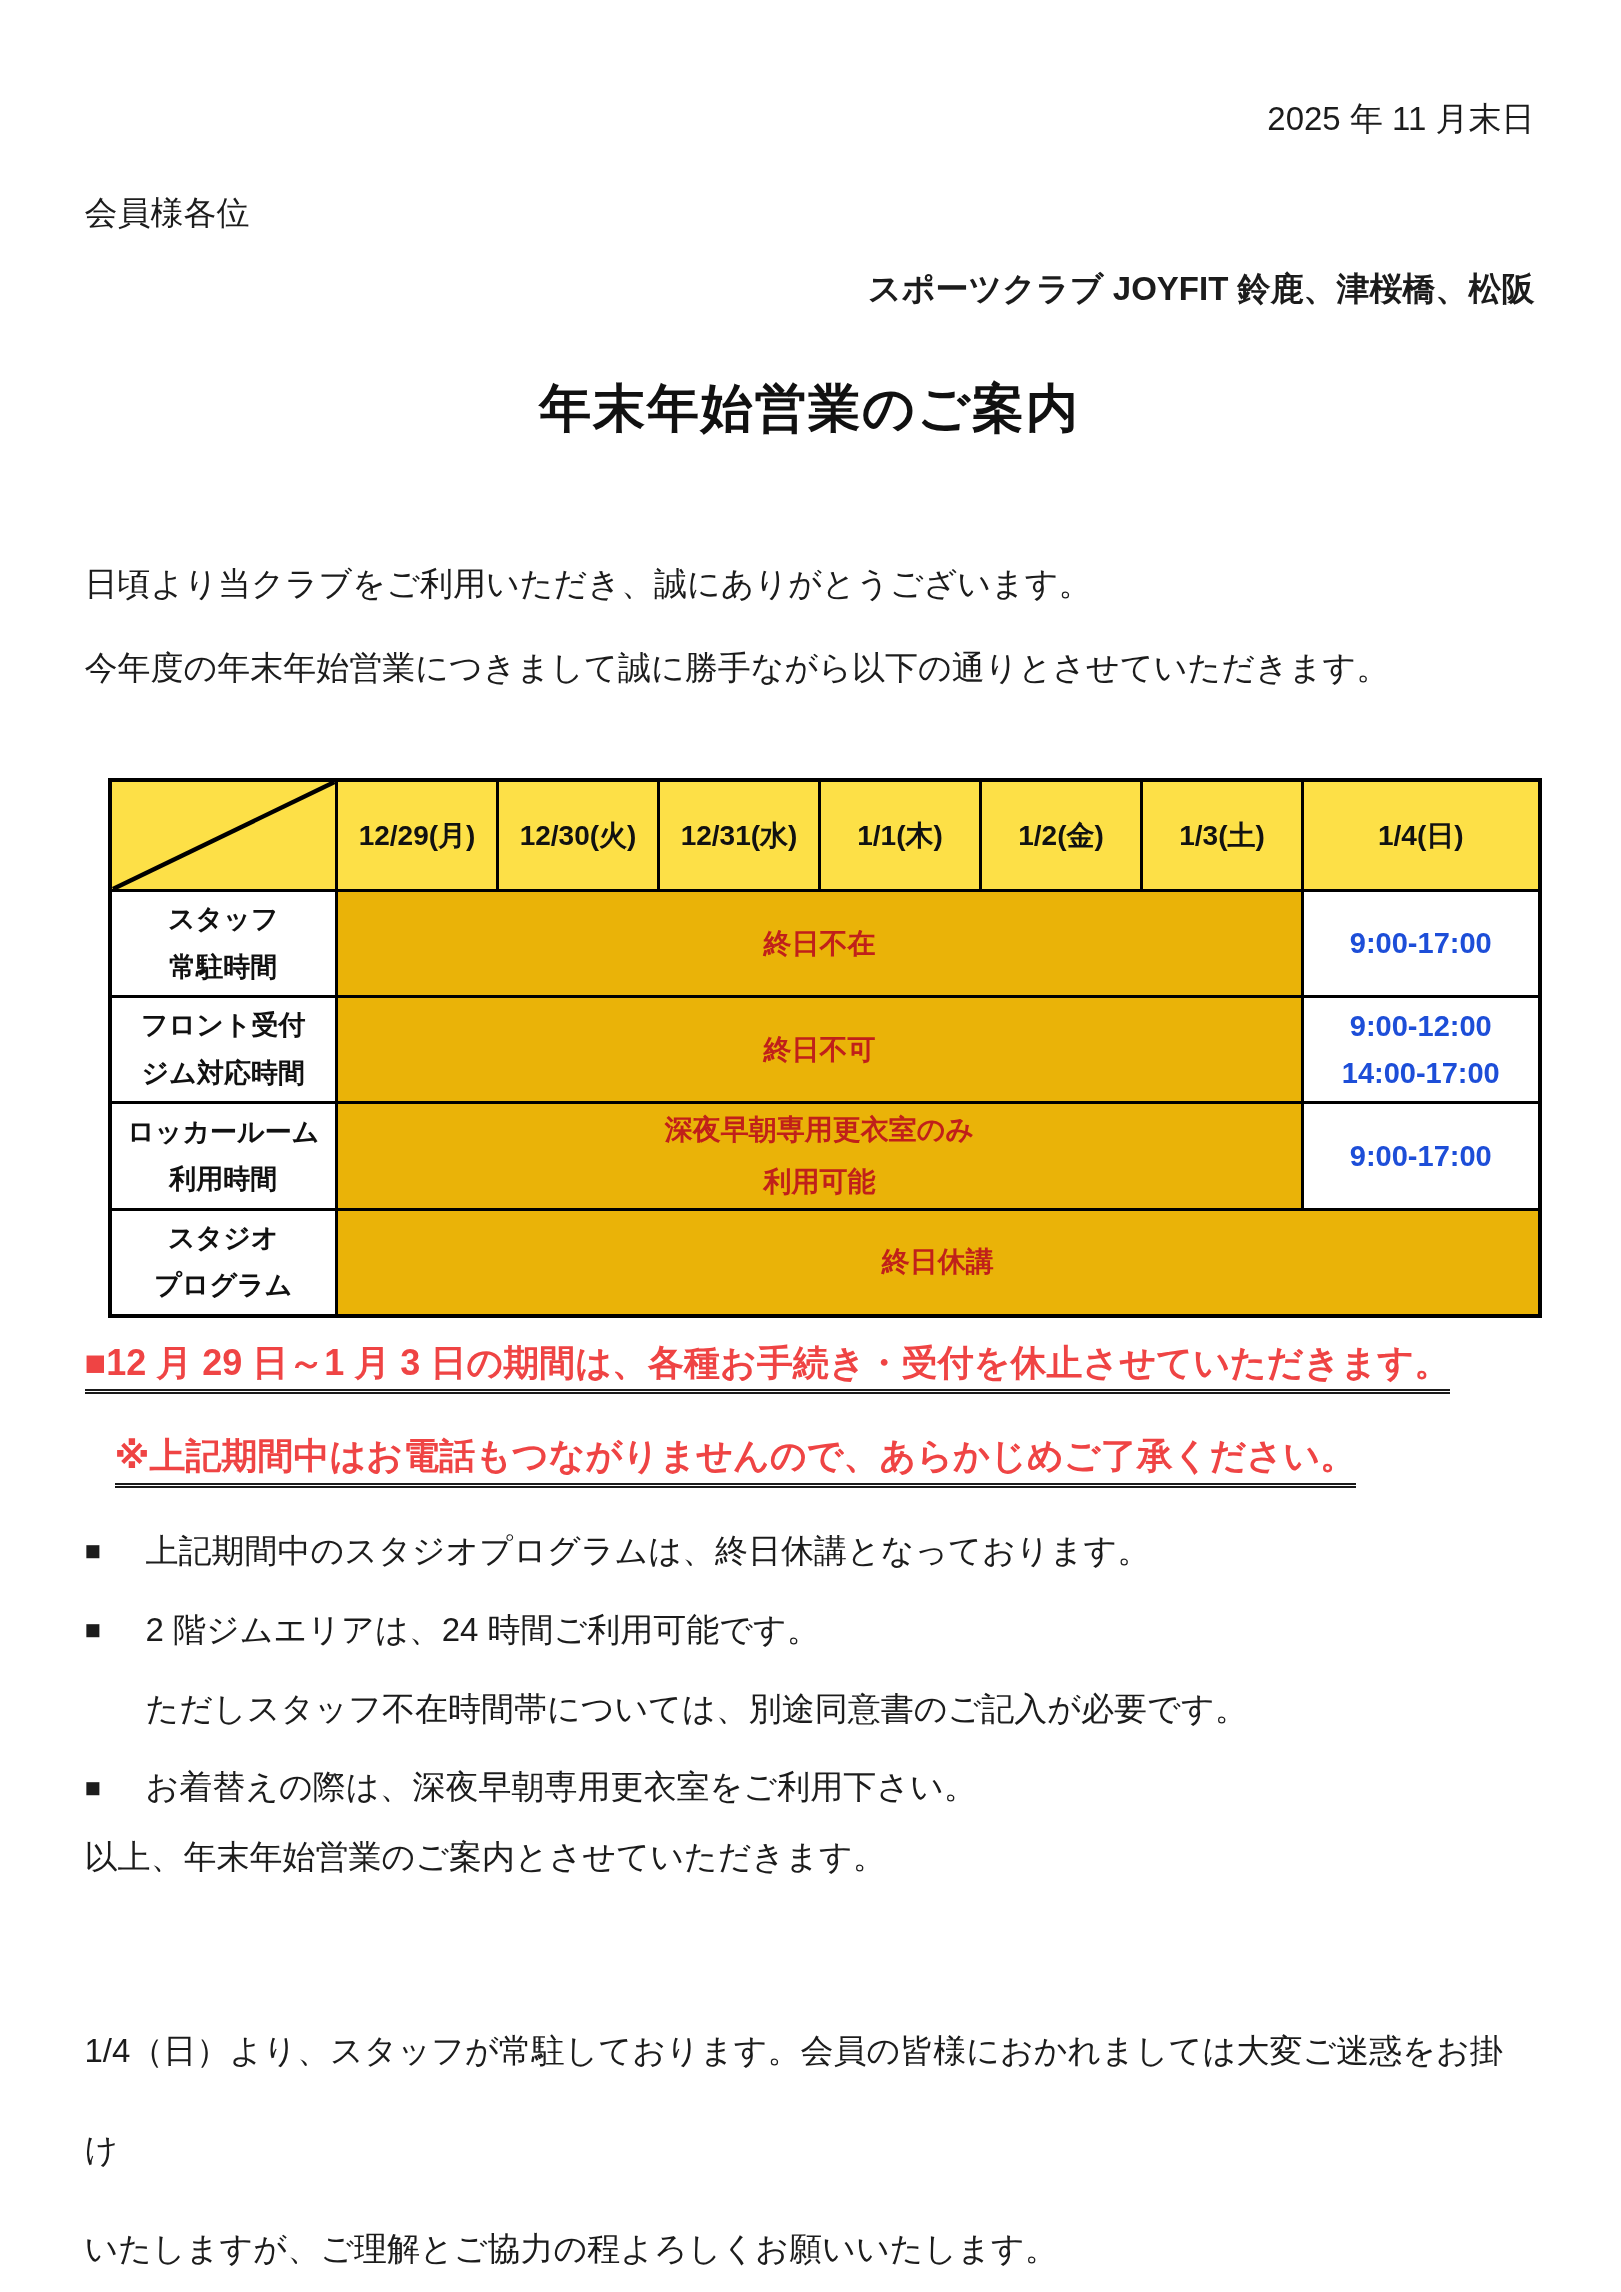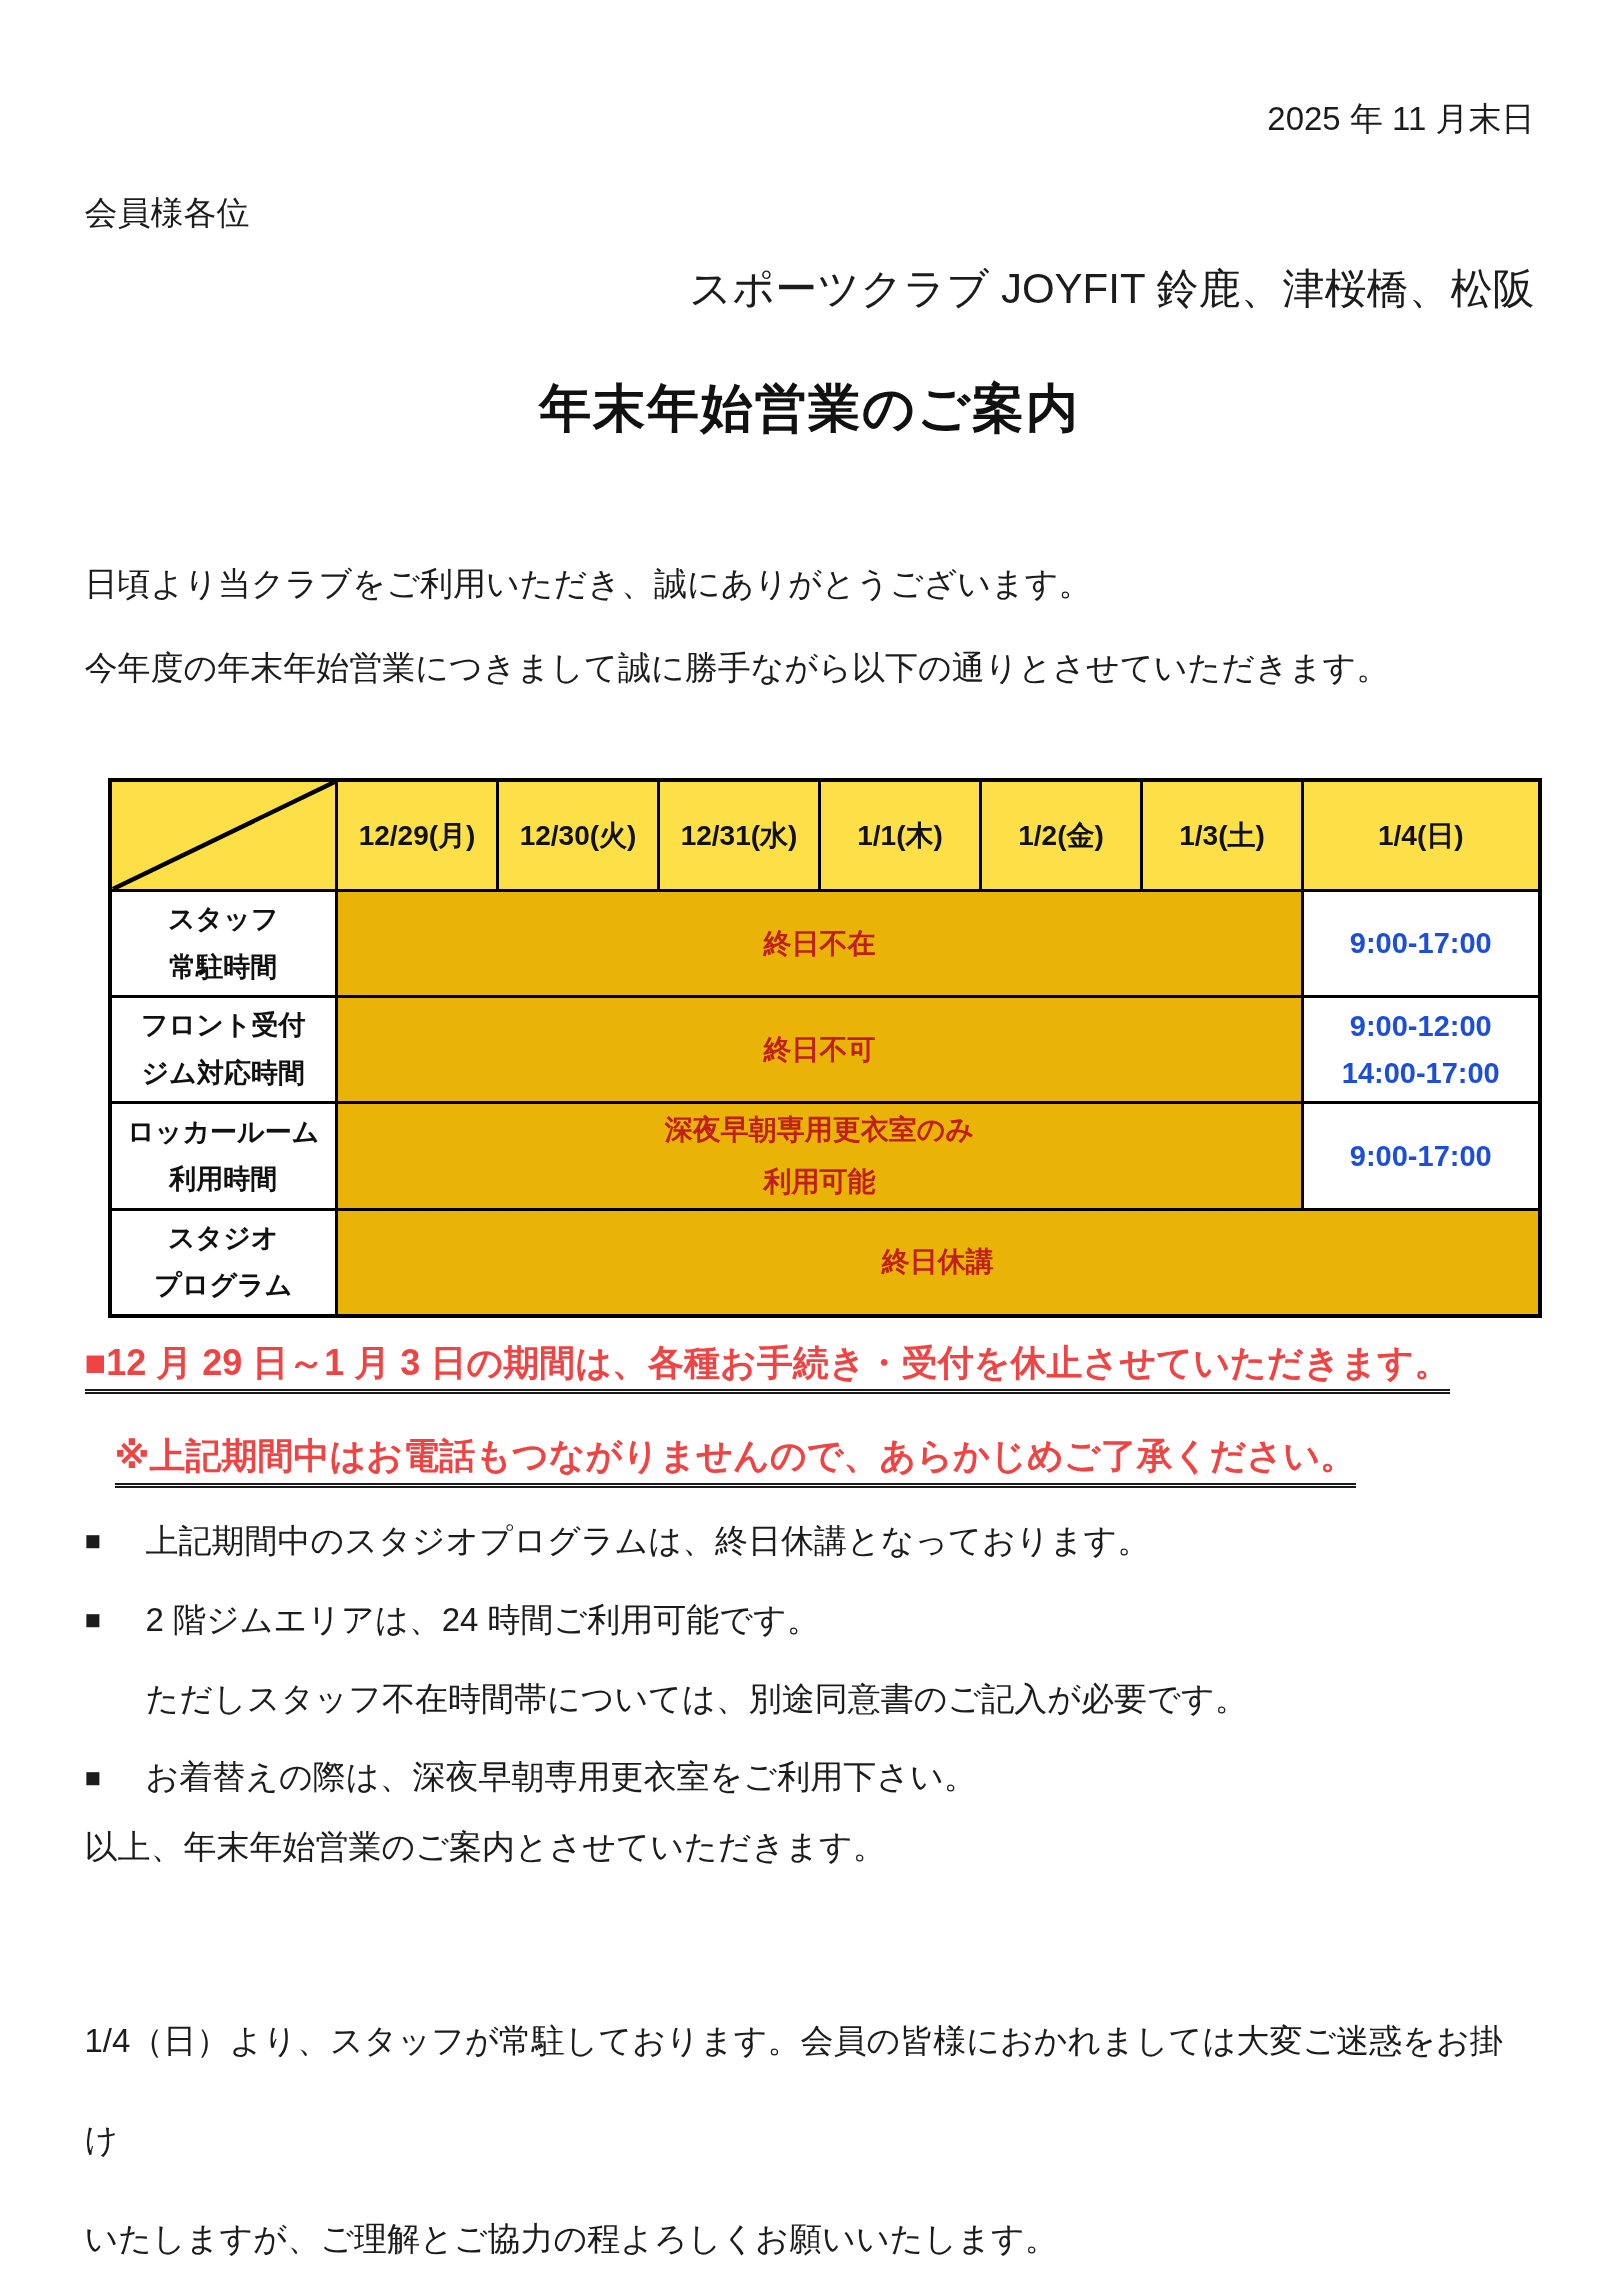--- a/index.html
+++ b/index.html
@@ -23,22 +23,23 @@
   }
   .recipient-line {
     margin-top: 55px;
     text-align: left;
     font-size: 33px;
     line-height: 39px;
   }
   .sender-line {
     margin-top: 37px;
     text-align: right;
-    font-size: 42px;
-    line-height: 39px;
+    font-size: 33px;
+    line-height: 39px;
+    font-weight: bold;
   }
   .doc-title {
     margin: 68px 0 0 0;
     text-align: center;
     font-size: 52px;
     line-height: 64px;
     font-weight: bold;
     color: #111111;
     letter-spacing: 1.8px;
   }
@@ -104,21 +105,21 @@
     font-size: 33px;
     line-height: 39px;
   }
   .bullet .marker {
     display: inline-block;
     width: 61px;
     font-size: 27px;
     vertical-align: 1.8px;
   }
   .bullet.sub { padding-left: 61px; }
-  .bullet-1 { margin-top: 33px; }
+  .bullet-1 { margin-top: 43px; }
   .bullet-2 { margin-top: 39px; }
   .bullet-2s { margin-top: 39px; }
   .bullet-3 { margin-top: 39px; }
   .bullet-3s { margin-top: 34px; }
   .closing-line { margin-top: 29px; font-size: 33px; line-height: 39px; }
 
   .final-para { margin-top: 125px; font-size: 33px; }
   .final-para .fline { display: block; line-height: 99px; }
 </style>
 </head>

